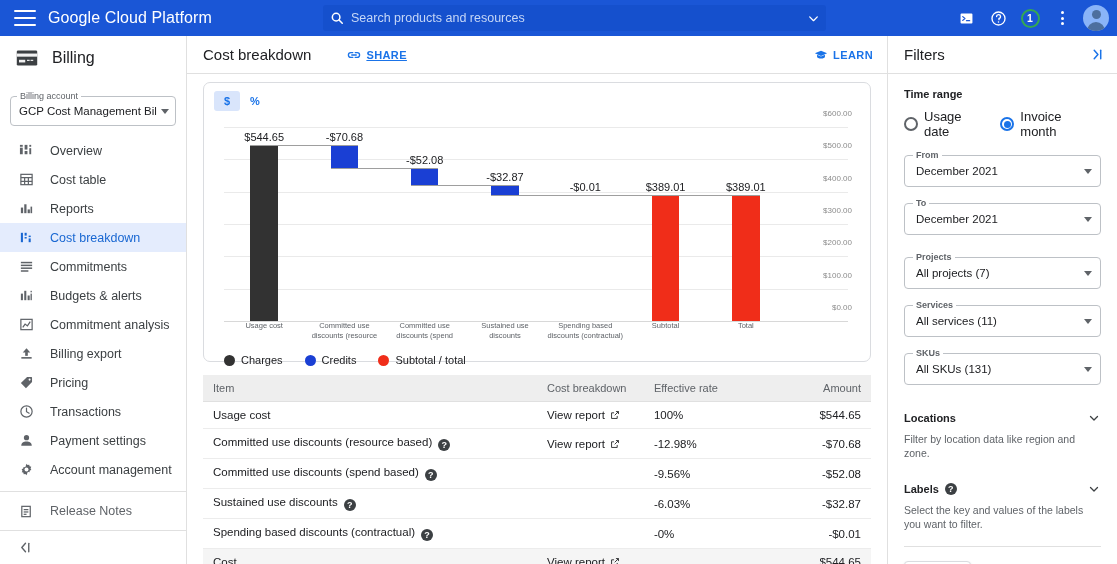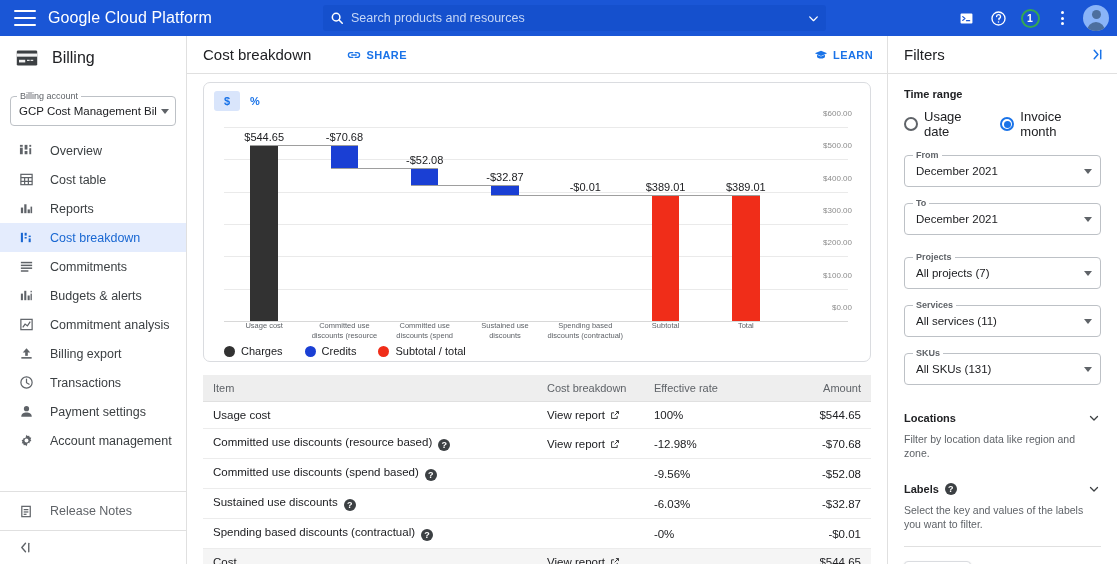--- a/index.html
+++ b/index.html
@@ -87,21 +87,21 @@
 
   
   .main { flex: 1; display: flex; flex-direction: column; min-width: 0; background: #fff; }
   .main-head {
     height: 38px; flex: 0 0 38px; display: flex; align-items: center;
     padding: 0 14px 0 16px; border-bottom: 1px solid #e0e0e0;
   }
   .page-title { font-size: 15px; color: #202124; }
   .share-btn {
     display: flex; align-items: center; gap: 5px; margin-left: 36px;
-    color: #1a73e8; font-size: 11px; font-weight: bold; letter-spacing: .4px; cursor: pointer;
+    color: #1a73e8; font-size: 11px; font-weight: bold; letter-spacing: .4px; cursor: pointer; text-decoration: underline;
   }
   .learn-btn {
     display: flex; align-items: center; gap: 5px; margin-left: auto;
     color: #1a73e8; font-size: 11px; font-weight: bold; letter-spacing: .4px; cursor: pointer;
   }
   .main-scroll { flex: 1; overflow: hidden; background: #fff; padding: 8px 16px 0 16px; }
 
   
   .chart-card {
     border: 1px solid #dadce0; border-radius: 7px; background: #fff;
@@ -128,21 +128,21 @@
   .connector { position: absolute; height: 1px; background: #9e9e9e; }
   .bar-lbl {
     position: absolute; font-size: 11px; color: #202124;
     transform: translate(-50%, -100%); white-space: nowrap;
   }
   .xlabels { position: absolute; left: 10px; right: 74px; bottom: 0; height: 24px; display: flex; }
   .xlab {
     flex: 1; text-align: center; font-size: 7.5px; color: #5f6368; line-height: 9.5px;
     overflow: hidden; padding: 0 1px;
   }
-  .legend { display: flex; align-items: center; gap: 6px; padding-left: 10px; margin-top: 0; }
+  .legend { display: flex; align-items: center; gap: 6px; padding-left: 10px; margin-top: 9px; }
   .lg-item { display: flex; align-items: center; gap: 6px; margin-right: 16px; }
   .lg-dot { width: 11px; height: 11px; border-radius: 50%; }
   .lg-txt { font-size: 11px; color: #202124; }
 
   
   .tbl { margin-top: 13px; width: 100%; border-collapse: collapse; font-size: 11.5px; color: #202124; }
   .tbl thead th {
     background: #eeeeee; color: #5f6368; font-weight: normal; text-align: left;
     padding: 7px 10px; font-size: 11px; border-bottom: 1px solid #e0e0e0;
   }
@@ -385,20 +385,29 @@
         <span class="sb-ic">
           <svg width="15" height="15" viewBox="0 0 16 16" fill="#5f6368">
             <polygon points="8,2.5 12,7 4,7"></polygon>
               <rect x="6.6" y="6.5" width="2.8" height="4"></rect>
             <rect x="2.5" y="11.8" width="11" height="1.7"></rect>
           </svg>
         </span>
         <span class="lbl">Billing export</span>
       </div>
 
+      <div class="sb-item">
+        <span class="sb-ic">
+          <svg width="15" height="15" viewBox="0 0 16 16" fill="#5f6368">
+            <path d="M8.6 2.2H13.3a.6.6 0 0 1 .6.6v4.7L7.4 14 2 8.6 8.6 2.2z"></path>
+            <circle cx="11.3" cy="4.9" r="1.1" fill="#fff"></circle>
+          </svg>
+        </span>
+        <span class="lbl">Pricing</span>
+      </div>
 
       <div class="sb-item">
         <span class="sb-ic">
           <svg width="15" height="15" viewBox="0 0 16 16" fill="none" stroke="#5f6368" stroke-width="1.3">
             <circle cx="8" cy="8" r="6"></circle>
               <polyline points="8,4.3 8,8.2 10.8,9.8" stroke-linecap="round"></polyline>
           </svg>
         </span>
         <span class="lbl">Transactions</span>
       </div>

